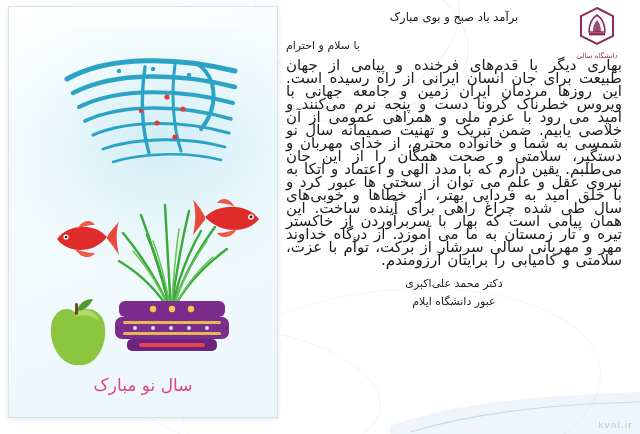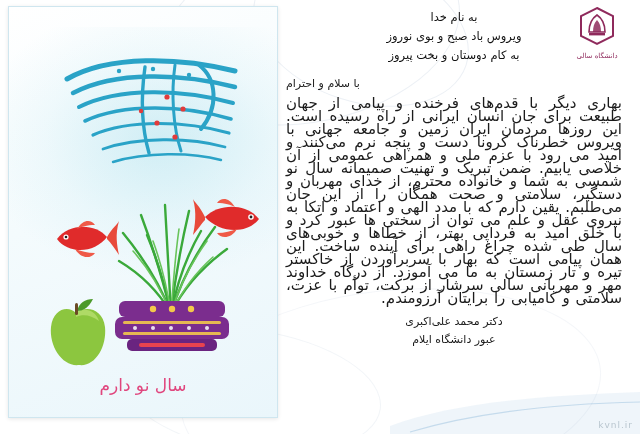--- a/index.html
+++ b/index.html
@@ -296,39 +296,37 @@
         <circle cx="60" cy="24" r="1.4" fill="#222222"></circle>
       </svg>
 
       <svg class="apple" viewBox="0 0 74 74">
         <path d="M37,16 C47,8 64,12 66,30 C68,50 56,70 40,68 C24,70 10,50 12,30 C14,12 29,8 37,16 Z" fill="#8cc63f"></path>
         <path d="M37,16 C44,10 56,12 60,24 C52,18 44,17 37,20 Z" fill="#b5dd6d" opacity="0.85"></path>
         <path d="M38,14 C40,6 46,2 54,2 C50,10 45,14 38,14 Z" fill="#4c9a2a"></path>
         <rect x="36" y="6" width="3" height="12" rx="1.5" fill="#6b4a25"></rect>
       </svg>
 
-      <div class="card-caption">سال نو دارم</div>
+      <div class="card-caption">سال نو مبارک</div>
     </div>
   </div>
 
   <div class="logo">
     <svg class="logo-mark" viewBox="0 0 40 40">
       <path d="M20,2 L36,10 L36,30 L20,38 L4,30 L4,10 Z" fill="none" stroke="#8f2a5c" stroke-width="2"></path>
       <path d="M20,9 C26,13 28,19 28,26 L12,26 C12,19 14,13 20,9 Z" fill="none" stroke="#8f2a5c" stroke-width="1.6"></path>
       <path d="M20,14 C23,17 24,21 24,26 L16,26 C16,21 17,17 20,14 Z" fill="#8f2a5c" opacity="0.85"></path>
       <rect x="12" y="27" width="16" height="2.4" fill="#8f2a5c"></rect>
     </svg>
     <div class="logo-text">دانشگاه سالی</div>
   </div>
 
   <div class="letter">
     <div class="headline">
-      <span class="l1">به نام خدا</span>
-      <span class="l2">ویروس باد صبح و بوی نوروز</span>
-      <span class="l3">به کام دوستان و بخت پیروز</span>
+      <span class="l2">برآمد باد صبح و بوی مبارک</span>
     </div>
     <div class="salutation">با سلام و احترام</div>
     <p class="body-par">بهاری دیگر با قدم‌های فرخنده و پیامی از جهان طبیعت برای جان انسان ایرانی از راه رسیده است. این روزها مردمان ایران زمین و جامعه جهانی با ویروس خطرناک کرونا دست و پنجه نرم می‌کنند و امید می رود با عزم ملی و همراهی عمومی از آن خلاصی یابیم. ضمن تبریک و تهنیت صمیمانه سال نو شمسی به شما و خانواده محترم، از خدای مهربان و دستگیر، سلامتی و صحت همگان را از این جان می‌طلبم. یقین دارم که با مدد الهی و اعتماد و اتکا به نیروی عقل و علم می توان از سختی ها عبور کرد و با خلق امید به فردایی بهتر، از خطاها و خوبی‌های سال طی شده چراغ راهی برای آینده ساخت. این همان پیامی است که بهار با سربرآوردن از خاکستر تیره و تار زمستان به ما می آموزد. از درگاه خداوند مهر و مهربانی سالی سرشار از برکت، توأم با عزت، سلامتی و کامیابی را برایتان آرزومندم.</p>
     <div class="signature">
       <span class="name">دکتر محمد علی‌اکبری</span>
       <span class="role">عبور دانشگاه ایلام</span>
     </div>
   </div>
 
   <svg class="ribbon" viewBox="0 0 250 60">

